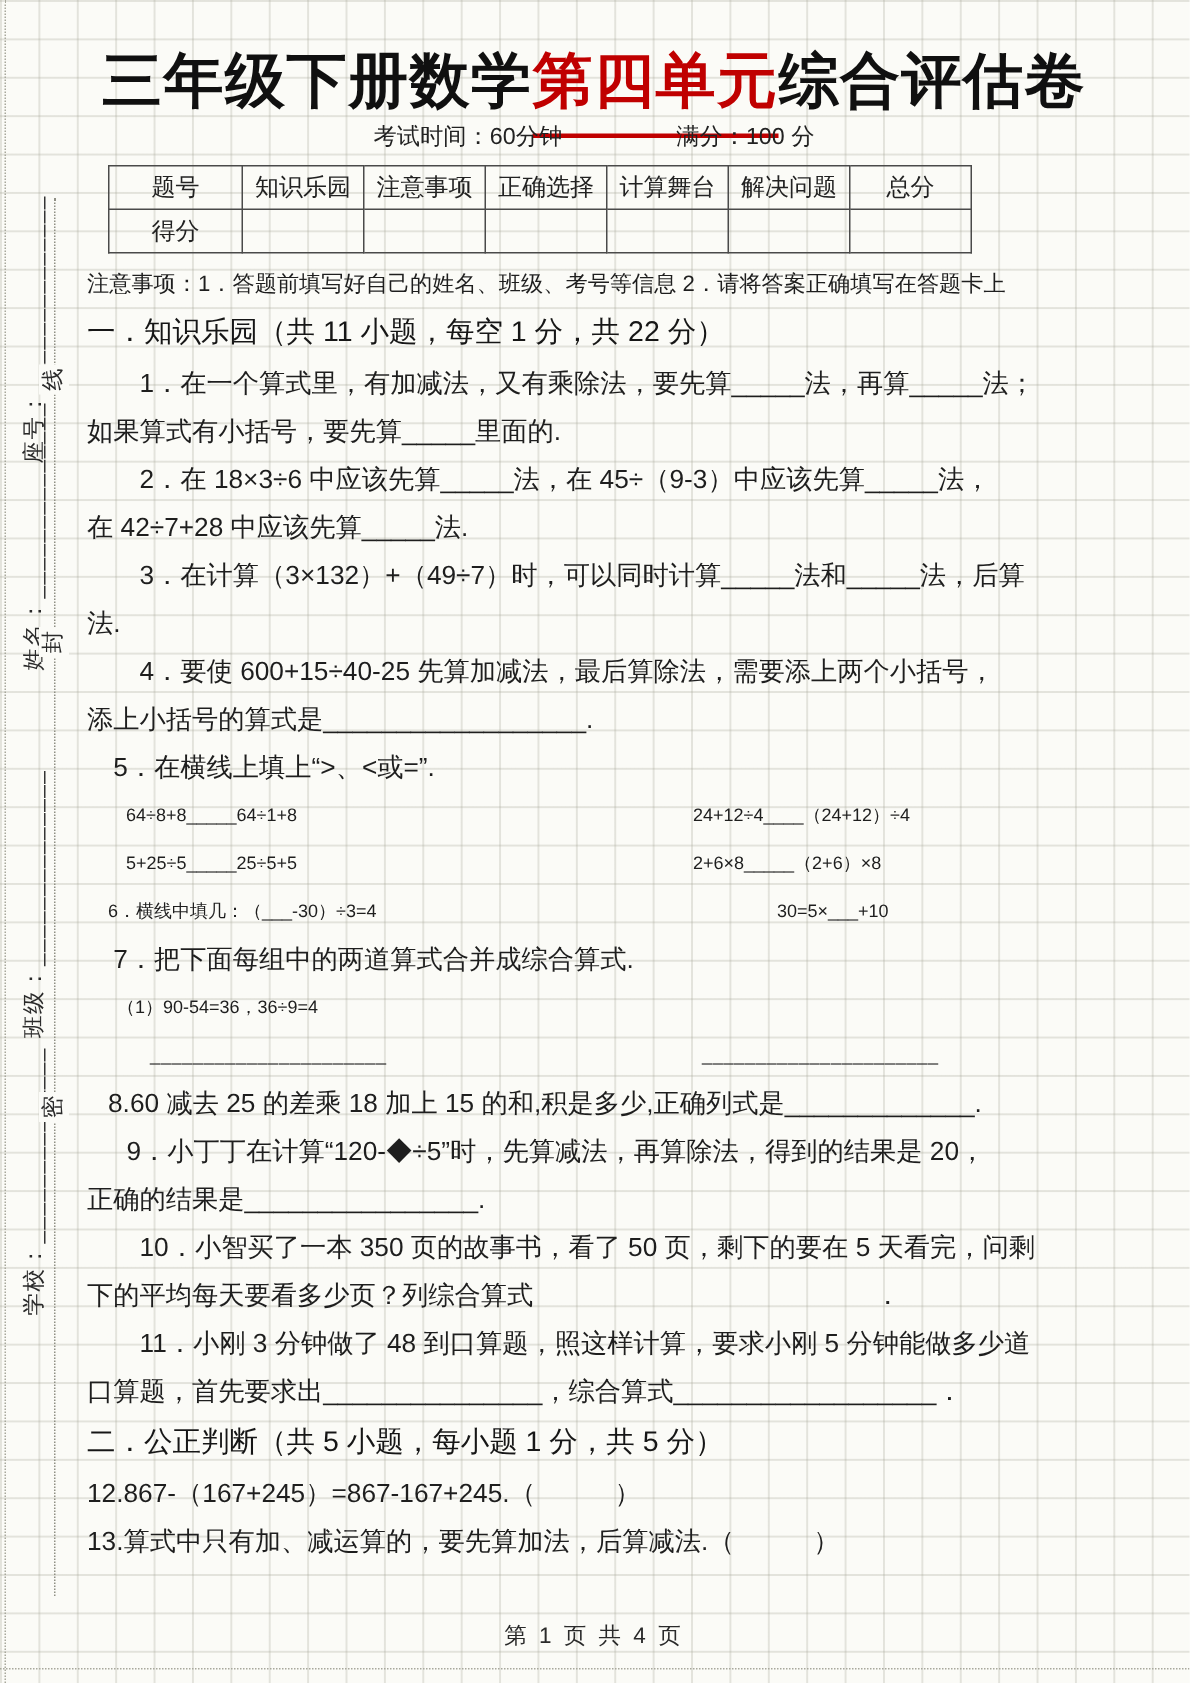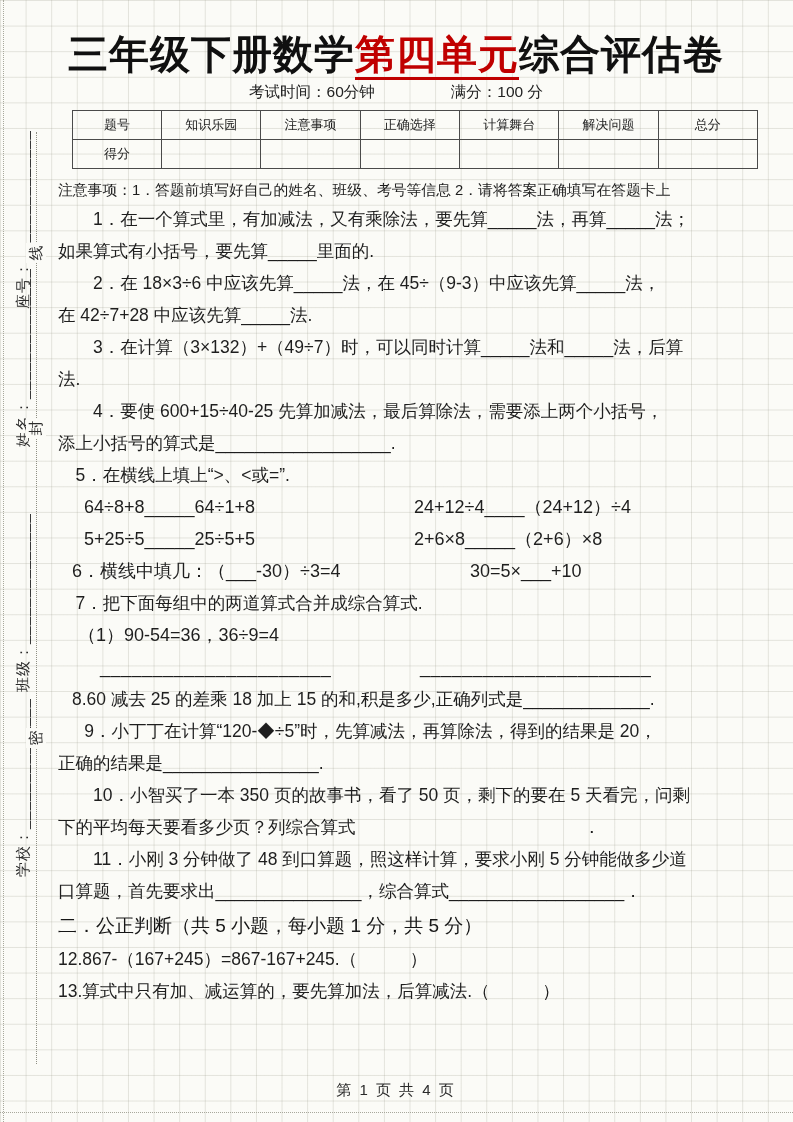--- a/index.html
+++ b/index.html
@@ -56,34 +56,34 @@
   }
   .title {
     margin: 0; text-align: center;
     font-size: 40px; line-height: 48px; font-weight: bold;
     color: #101010; letter-spacing: 1px;
     white-space: nowrap;
   }
   .title .red {
     color: #c00000;
     border-bottom: 3px solid #c00000;
-    padding-bottom: 1px;
+    padding-bottom: 13px;
   }
   .info {
     margin-top: 2px; text-align: center;
     font-size: 15.5px; line-height: 24px; color: #222;
   }
   .info .gap { margin-left: 76px; }
 
   table.score-table {
     border-collapse: collapse;
     table-layout: fixed;
     margin: 6px 0 0 14px;
-    width: 686px;
-    font-size: 13px; color: #222;
+    width: 576px;
+    font-size: 16px; color: #222;
   }
   table.score-table td {
     border: 1px solid #4a4a4a;
     height: 28px;
     text-align: center;
     vertical-align: middle;
     padding: 0;
   }
   td.first-col { width: 88px; }
 
@@ -103,22 +103,23 @@
     color: #1e1e1e;
   }
   .ml { white-space: pre-line; }
   .ind2  { text-indent: 2em; }
   .ind15 { text-indent: 1.5em; }
   .ind1  { text-indent: 1em; }
   .ind08 { text-indent: 0.8em; }
 
   .row {
     display: flex;
-    font-size: 18px; line-height: 32px;
+    font-size: 12px; line-height: 32px;
     padding-left: 26px;
+    gap: 48px;
   }
   .row .l { width: 330px; flex: 0 0 auto; }
   .row .r { flex: 1 1 auto; }
   .row.q6 { padding-left: 14px; }
   .row.q6 .l { width: 398px; }
   .row.q7 { padding-left: 20px; flex-direction: column; }
   .row.q7 .l { width: 340px; }
   .row.ans { padding-left: 42px; letter-spacing: 0.5px; }
   .row.ans .l { width: 320px; }
 
@@ -173,20 +174,21 @@
         <td></td>
         <td></td>
         <td></td>
         <td></td>
       </tr>
     </tbody>
       </table>
 
     <p class="notice">注意事项：1．答题前填写好自己的姓名、班级、考号等信息 2．请将答案正确填写在答题卡上</p>
 
+    <p class="heading">一．知识乐园（共 11 小题，每空 1 分，共 22 分）</p>
 
     <p class="para ml ind2">1．在一个算式里，有加减法，又有乘除法，要先算_____法，再算_____法；
 如果算式有小括号，要先算_____里面的.</p>
     <p class="para ml ind2">2．在 18×3÷6 中应该先算_____法，在 45÷（9-3）中应该先算_____法，
 在 42÷7+28 中应该先算_____法.</p>
     <p class="para ml ind2">3．在计算（3×132）+（49÷7）时，可以同时计算_____法和_____法，后算
 法.</p>
     <p class="para ml ind2">4．要使 600+15÷40-25 先算加减法，最后算除法，需要添上两个小括号，
 添上小括号的算式是__________________.</p>
 

